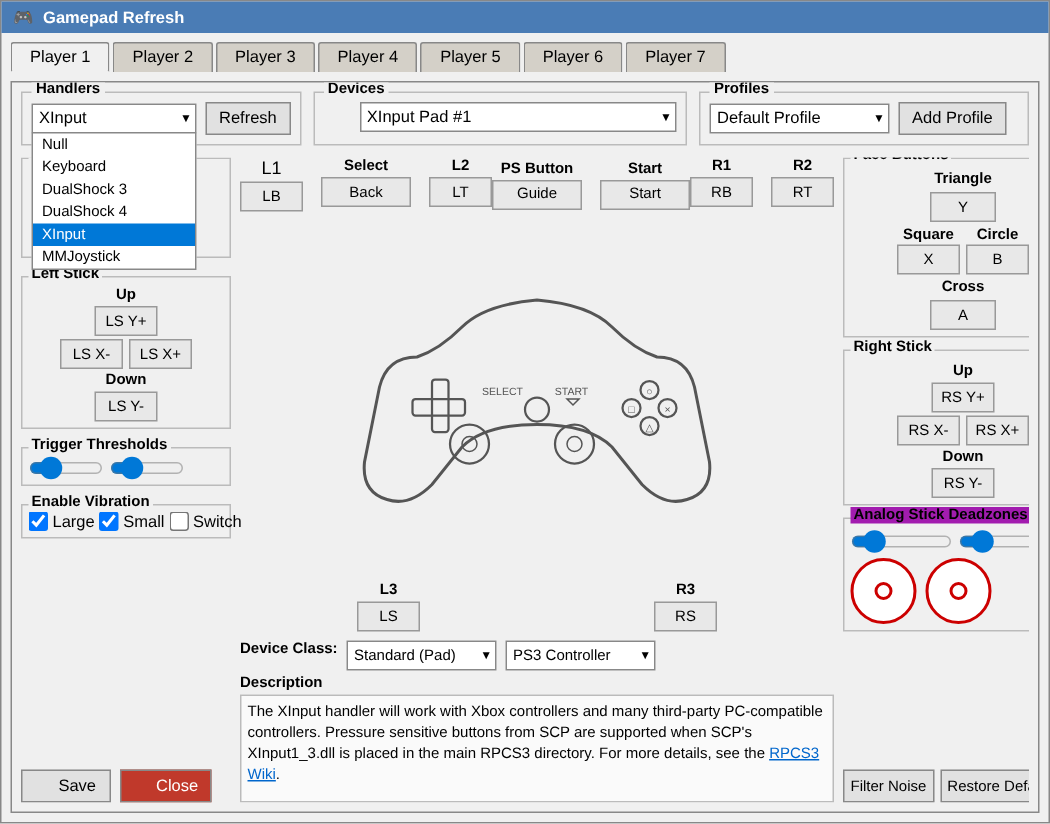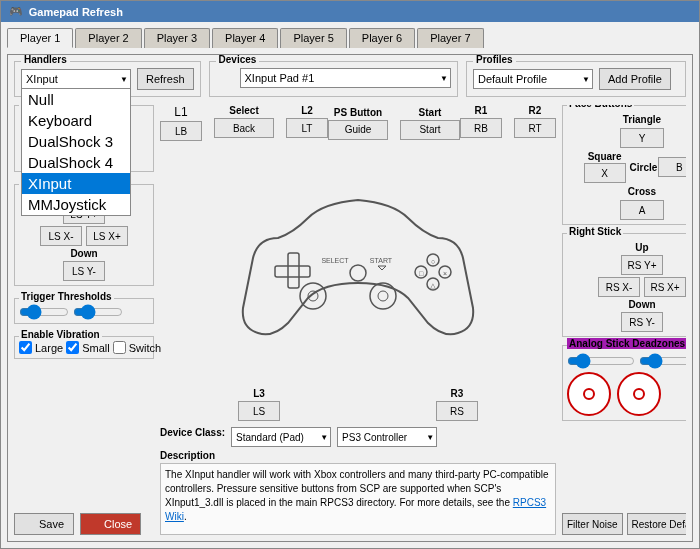--- a/index.html
+++ b/index.html
@@ -141,21 +141,21 @@
       top: 26px;
       left: 6px;
       background: white;
       border: 1px solid #888;
       z-index: 100;
       min-width: 110px;
     }
     .dropdown-item {
       padding: 2px 6px;
       cursor: pointer;
-      font-size: 15px;
+      font-size: 10px;
     }
     .dropdown-item.selected { background: #0078d7; color: white; }
     
     .middle-area {
       display: flex;
       flex: 1;
       gap: 6px;
       overflow: hidden;
     }
     
@@ -619,21 +619,21 @@
           <div class="face-section">
             <span class="face-label">Face Buttons</span>
             <div style="margin-top:6px; display:flex; flex-direction:column; align-items:center; gap:3px;">
               <div style="font-size:10px;font-weight:bold;">Triangle</div>
               <button class="ctrl-btn" style="width:44px;">Y</button>
               <div class="btn-row">
                 <div style="display:flex; flex-direction:column; align-items:center; gap:1px;">
                   <span style="font-size:10px;font-weight:bold;">Square</span>
                   <button class="ctrl-btn">X</button>
                 </div>
-                <div style="display:flex; flex-direction:row; align-items:center; gap:1px;">
+                <div style="display:flex; flex-direction:column; align-items:center; gap:1px;">
                   <span style="font-size:10px;font-weight:bold;">Circle</span>
                   <button class="ctrl-btn">B</button>
                 </div>
               </div>
               <div style="font-size:10px;font-weight:bold;">Cross</div>
               <button class="ctrl-btn" style="width:44px;">A</button>
             </div>
           </div>
 
           <div class="rs-section">

